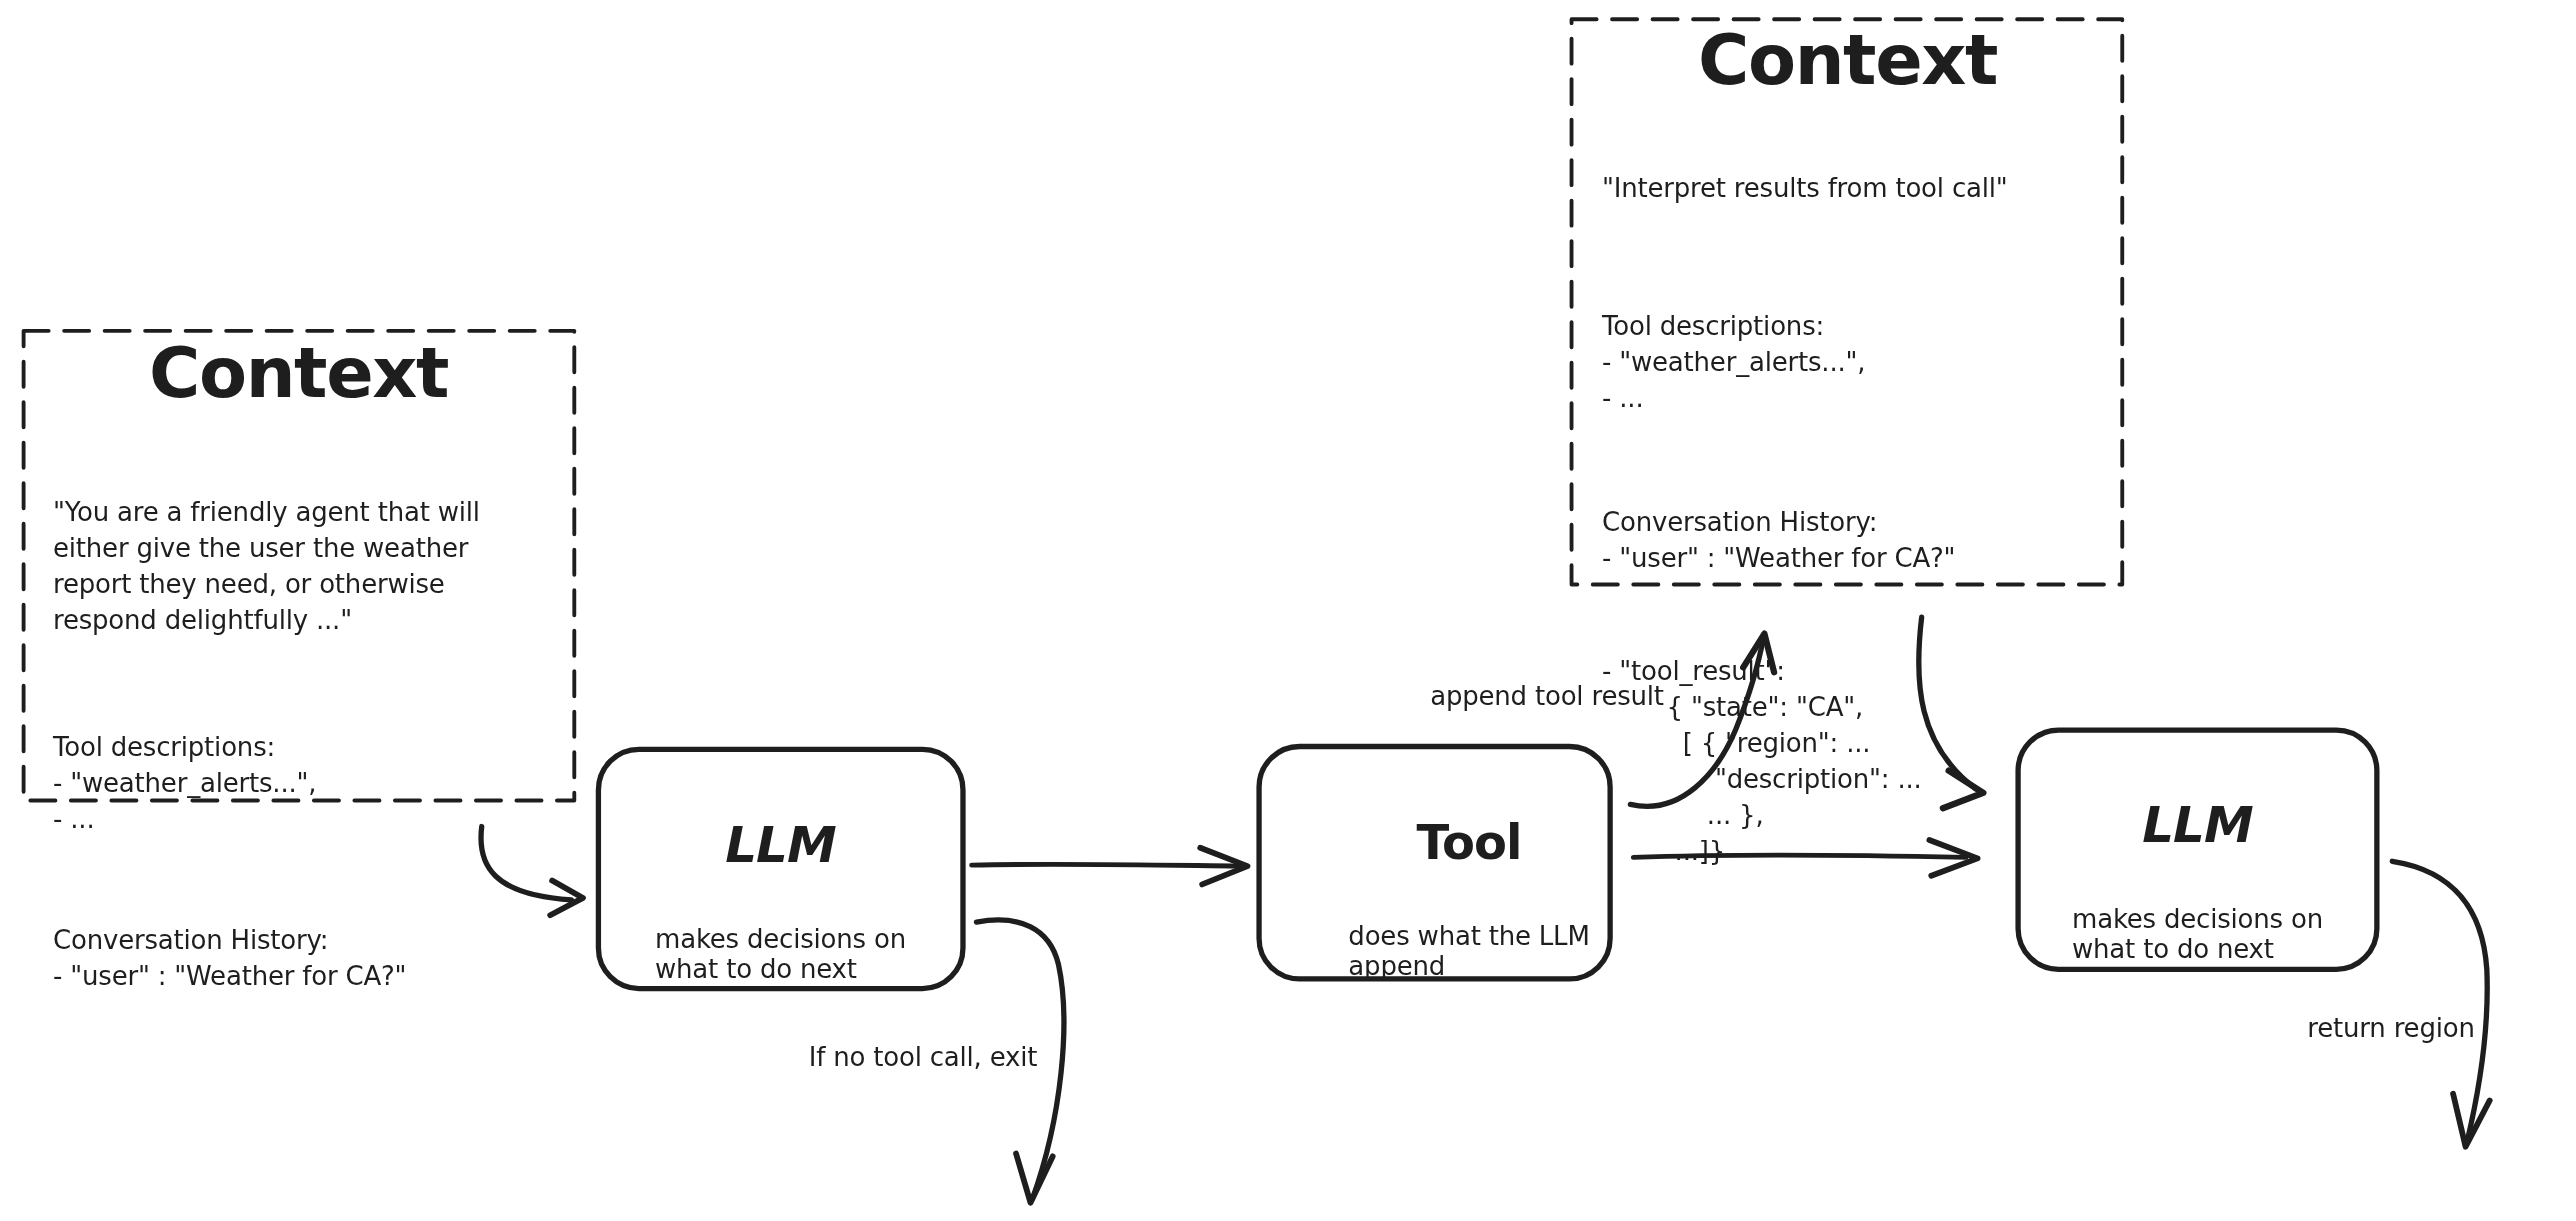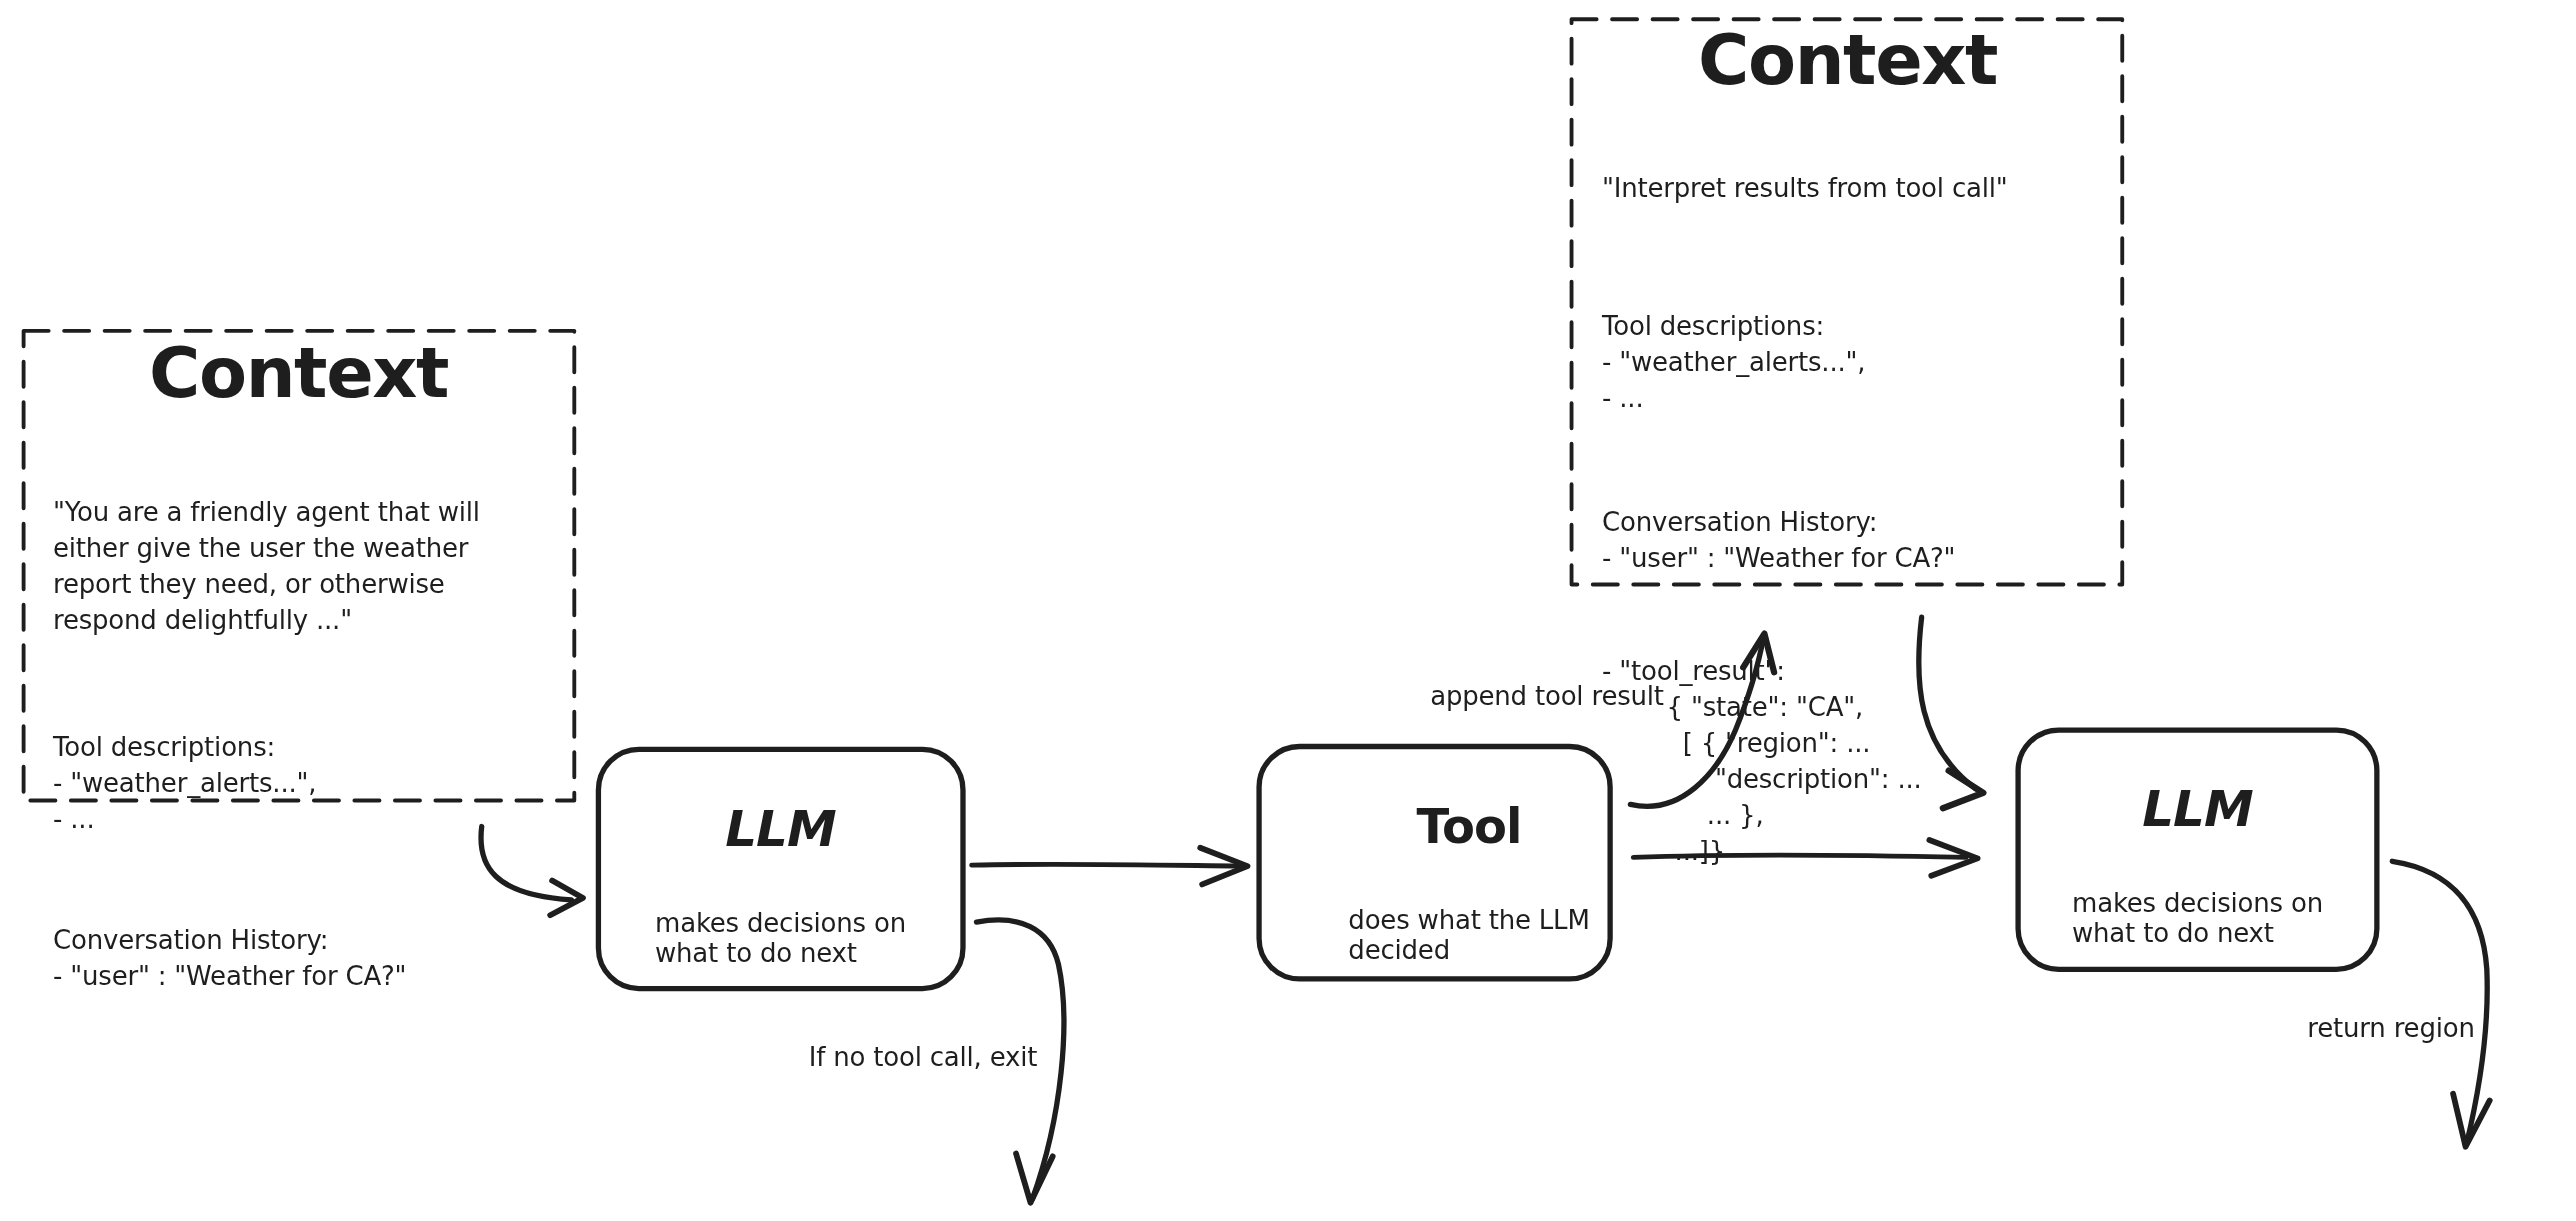--- a/index.html
+++ b/index.html
@@ -11,21 +11,21 @@
 
   
   .ctx{position:absolute;z-index:1;}
   .ctx-title{margin-top:15.4px;text-align:center;font-size:70px;line-height:58px;
              font-weight:700;letter-spacing:-1.4px;}
   .ctx-body{padding-left:32px;font-size:26px;line-height:36px;
             letter-spacing:-0.2px;white-space:pre;}
   .para{white-space:pre;}
 
   
-  .node{position:absolute;z-index:1;text-align:center;padding-top:50px;box-sizing:border-box;}
+  .node{position:absolute;z-index:1;text-align:center;padding-top:50px;box-sizing:border-box;margin-top:16px;}
   .node-title{font-size:50px;line-height:62px;font-weight:600;letter-spacing:-1px;}
   .node-title.italic{font-style:italic;}
   .node-sub{display:inline-block;margin-top:29px;text-align:left;
             font-size:26px;line-height:30px;white-space:pre-line;letter-spacing:-0.2px;}
 
   .edge-label{position:absolute;z-index:1;font-size:26px;white-space:nowrap;
               transform:translate(-50%,-50%);letter-spacing:-0.2px;}
 
   
   #ctx1{left:21px;top:329px;width:555px;height:474px;}
@@ -124,21 +124,21 @@
 
 <div class="node" id="llm1">
   <div class="node-title italic">LLM</div><br>
   <span class="node-sub">makes decisions on
 what to do next</span>
 </div>
 
 <div class="node" id="tool">
   <div class="node-title">Tool</div><br>
   <span class="node-sub">does what the LLM
-decided</span>
+append</span>
 </div>
 
 <div class="node" id="llm2">
   <div class="node-title italic">LLM</div><br>
   <span class="node-sub">makes decisions on
 what to do next</span>
 </div>
 
 <div class="edge-label" id="lbl-append">append tool result</div>
 <div class="edge-label" id="lbl-exit">If no tool call, exit</div>

